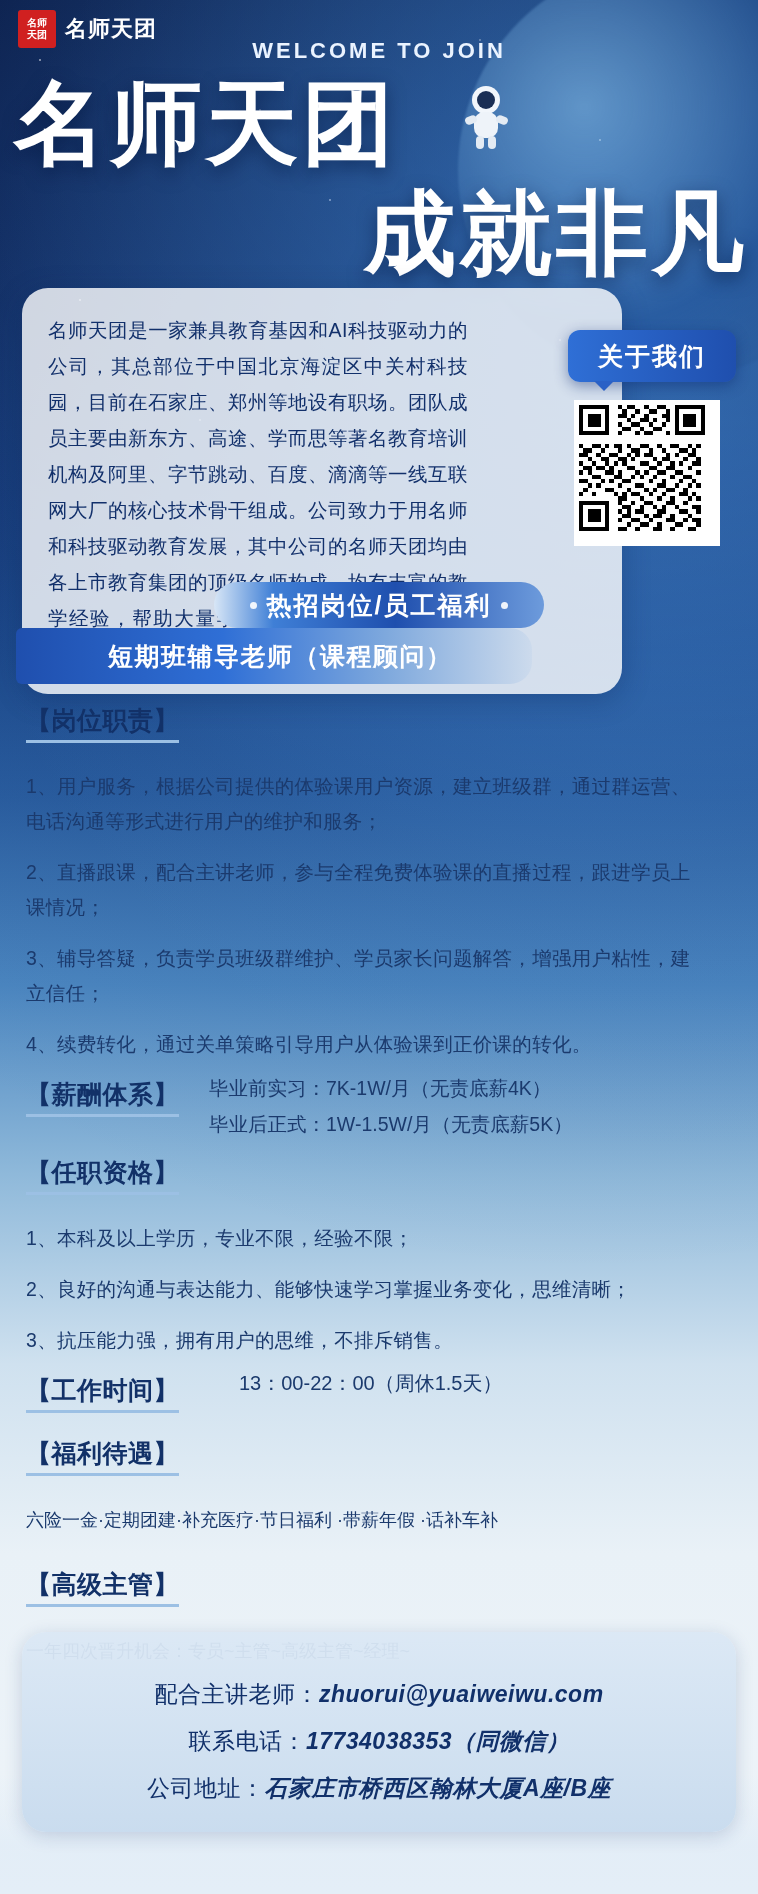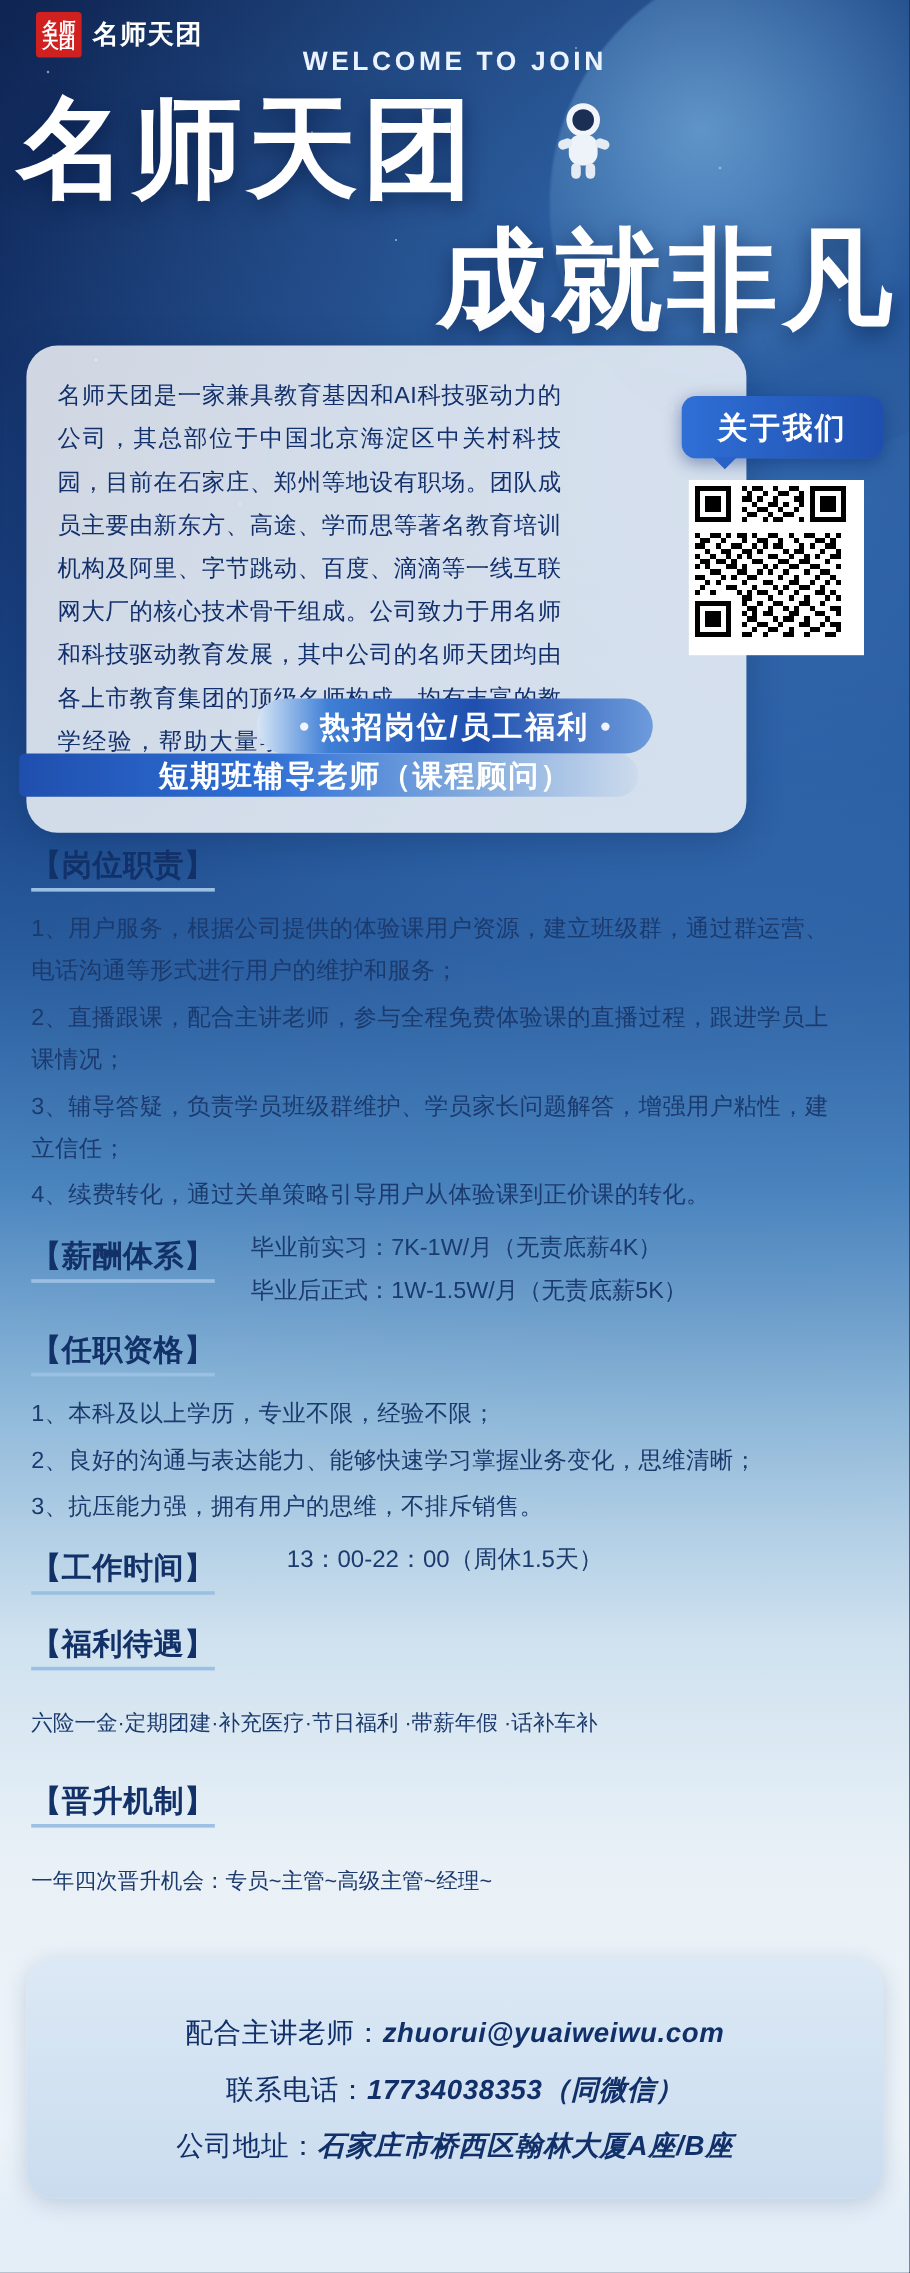--- a/index.html
+++ b/index.html
@@ -69,29 +69,28 @@
     align-items: center;
     gap: 9px;
     z-index: 6;
   }
   .logo-mark {
     width: 38px;
     height: 38px;
     background: #d02020;
     border-radius: 3px;
     color: #fff;
-    font-size: 14px;
+    font-size: 10px;
     line-height: 12px;
     font-weight: bold;
     display: flex;
     flex-direction: column;
     align-items: center;
     justify-content: center;
     letter-spacing: 0;
-    margin-left: 12px;
   }
   .logo-text {
     color: #ffffff;
     font-size: 22px;
     font-weight: bold;
     letter-spacing: 1px;
   }
   .welcome {
     position: absolute;
     top: 38px;
@@ -219,31 +218,31 @@
     top: 582px;
     left: 0;
     width: 758px;
     z-index: 7;
   }
   .job-title-bar {
     position: absolute;
     top: 628px;
     left: 16px;
     width: 516px;
-    height: 36px;
+    height: 56px;
     border-radius: 6px 22px 22px 6px;
     background: linear-gradient(90deg, #1f4fae 0%, #2f6fd6 40%, #7fa9dd 72%, rgba(180,205,235,0.25) 100%);
     color: #ffffff;
     font-size: 25px;
     font-weight: bold;
     letter-spacing: 1.5px;
     display: flex;
     align-items: center;
     justify-content: flex-start;
-    padding-left: 116px;
+    padding-left: 92px;
     box-sizing: border-box;
     z-index: 7;
   }
   .content {
     position: absolute;
     left: 26px;
     top: 690px;
     width: 700px;
     z-index: 7;
     color: #17305f;
@@ -258,21 +257,21 @@
   }
   .h-block.u {
     border-bottom: 3px solid #9cc0e4;
     padding-bottom: 3px;
   }
   .para {
     font-size: 19.5px;
     line-height: 35px;
     color: #1b3a6d;
     letter-spacing: 0.3px;
-    margin: 4px 0 2px 0;
+    margin: 16px 0 2px 0;
     max-width: 672px;
   }
   .row-inline {
     display: flex;
     align-items: flex-start;
     gap: 18px;
   }
   .salary-lines {
     padding-top: 6px;
     font-size: 19.5px;
@@ -593,21 +592,21 @@
     <p class="para">3、抗压能力强，拥有用户的思维，不排斥销售。</p>
 
     <div class="row-inline">
       <div class="h-block u">【工作时间】</div>
       <div class="worktime-val">13：00-22：00（周休1.5天）</div>
     </div>
 
     <div class="h-block u">【福利待遇】</div>
     <p class="small-note">六险一金·定期团建·补充医疗·节日福利 ·带薪年假 ·话补车补</p>
 
-    <div class="h-block u">【晋升机制】</div>
+    <div class="h-block u">【高级主管】</div>
     <p class="small-note">一年四次晋升机会：专员~主管~高级主管~经理~</p>
   </div>
 
 
   <div class="apply-card">
     <div class="apply-line">
       <span>配合主讲老师：</span><b>zhuorui@yuaiweiwu.com</b>
     </div>
     <div class="apply-line">
       <span>联系电话：</span><b>17734038353（同微信）</b>

